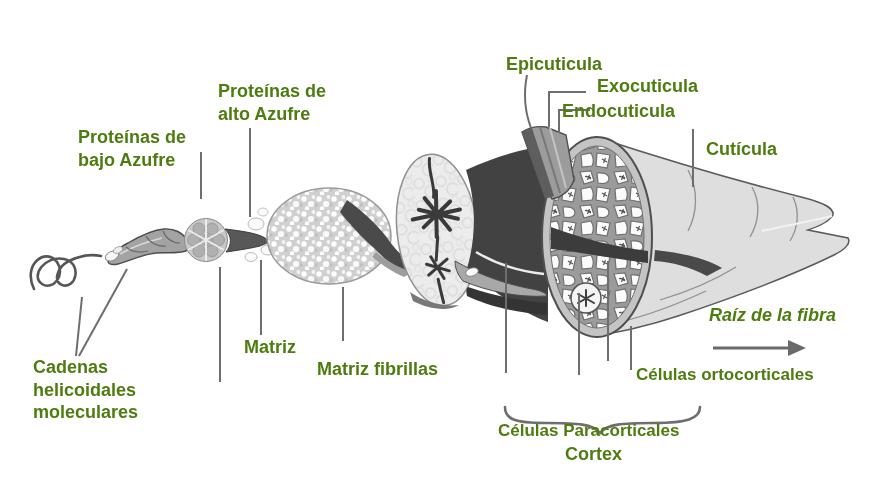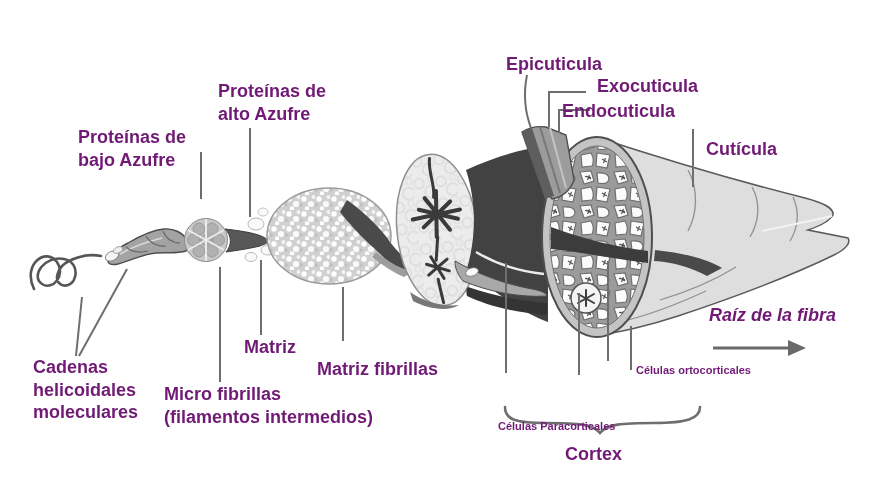--- a/index.html
+++ b/index.html
@@ -3,23 +3,23 @@
 <meta charset="utf-8">
 <style>
   html,body{margin:0;padding:0;background:#ffffff;}
   #stage{
     position:relative;width:880px;height:495px;background:#ffffff;overflow:hidden;
     font-family:"Liberation Sans", sans-serif;
   }
   #artwork{position:absolute;left:0;top:0;}
   .lbl{
     position:absolute;font-weight:bold;font-size:18px;line-height:1.26;
-    color:#701a75;white-space:pre-line;letter-spacing:0px;
+    color:#4d7c0f;white-space:pre-line;letter-spacing:0px;
   }
-  .lbl.sm{font-size:11px;text-align:right;}
+  .lbl.sm{font-size:17px;text-align:right;}
 </style>
 </head>
 <body>
 
 <div id="stage">
 
   <svg id="artwork" width="880" height="495" viewBox="0 0 880 495">
     <defs>
       <pattern id="foam" width="15" height="15" patternUnits="userSpaceOnUse">
         <rect width="15" height="15" fill="#d0d0d0"></rect>
@@ -169,22 +169,20 @@
     </g>
   </svg>
 
   <div class="lbl" style="left:78px;top:126px;">Proteínas de
 bajo Azufre</div>
   <div class="lbl" style="left:218px;top:80px;">Proteínas de
 alto Azufre</div>
   <div class="lbl" style="left:33px;top:356px;">Cadenas
 helicoidales
 moleculares</div>
-  <div class="lbl" style="left:164px;top:383px;">Micro fibrillas
-(filamentos intermedios)</div>
   <div class="lbl" style="left:244px;top:336px;">Matriz</div>
   <div class="lbl" style="left:317px;top:358px;">Matriz fibrillas</div>
   <div class="lbl" style="left:506px;top:53px;">Epicuticula</div>
   <div class="lbl" style="left:597px;top:75px;">Exocuticula</div>
   <div class="lbl" style="left:562px;top:100px;">Endocuticula</div>
   <div class="lbl" style="left:706px;top:138px;">Cutícula</div>
   <div class="lbl" style="left:709px;top:304px;font-style:italic;">Raíz de la fibra</div>
   <div class="lbl sm" style="left:636px;top:364px;">Células ortocorticales</div>
   <div class="lbl sm" style="left:498px;top:384px;margin-top:36px;">Células Paracorticales</div>
   <div class="lbl" style="left:565px;top:443px;">Cortex</div>

